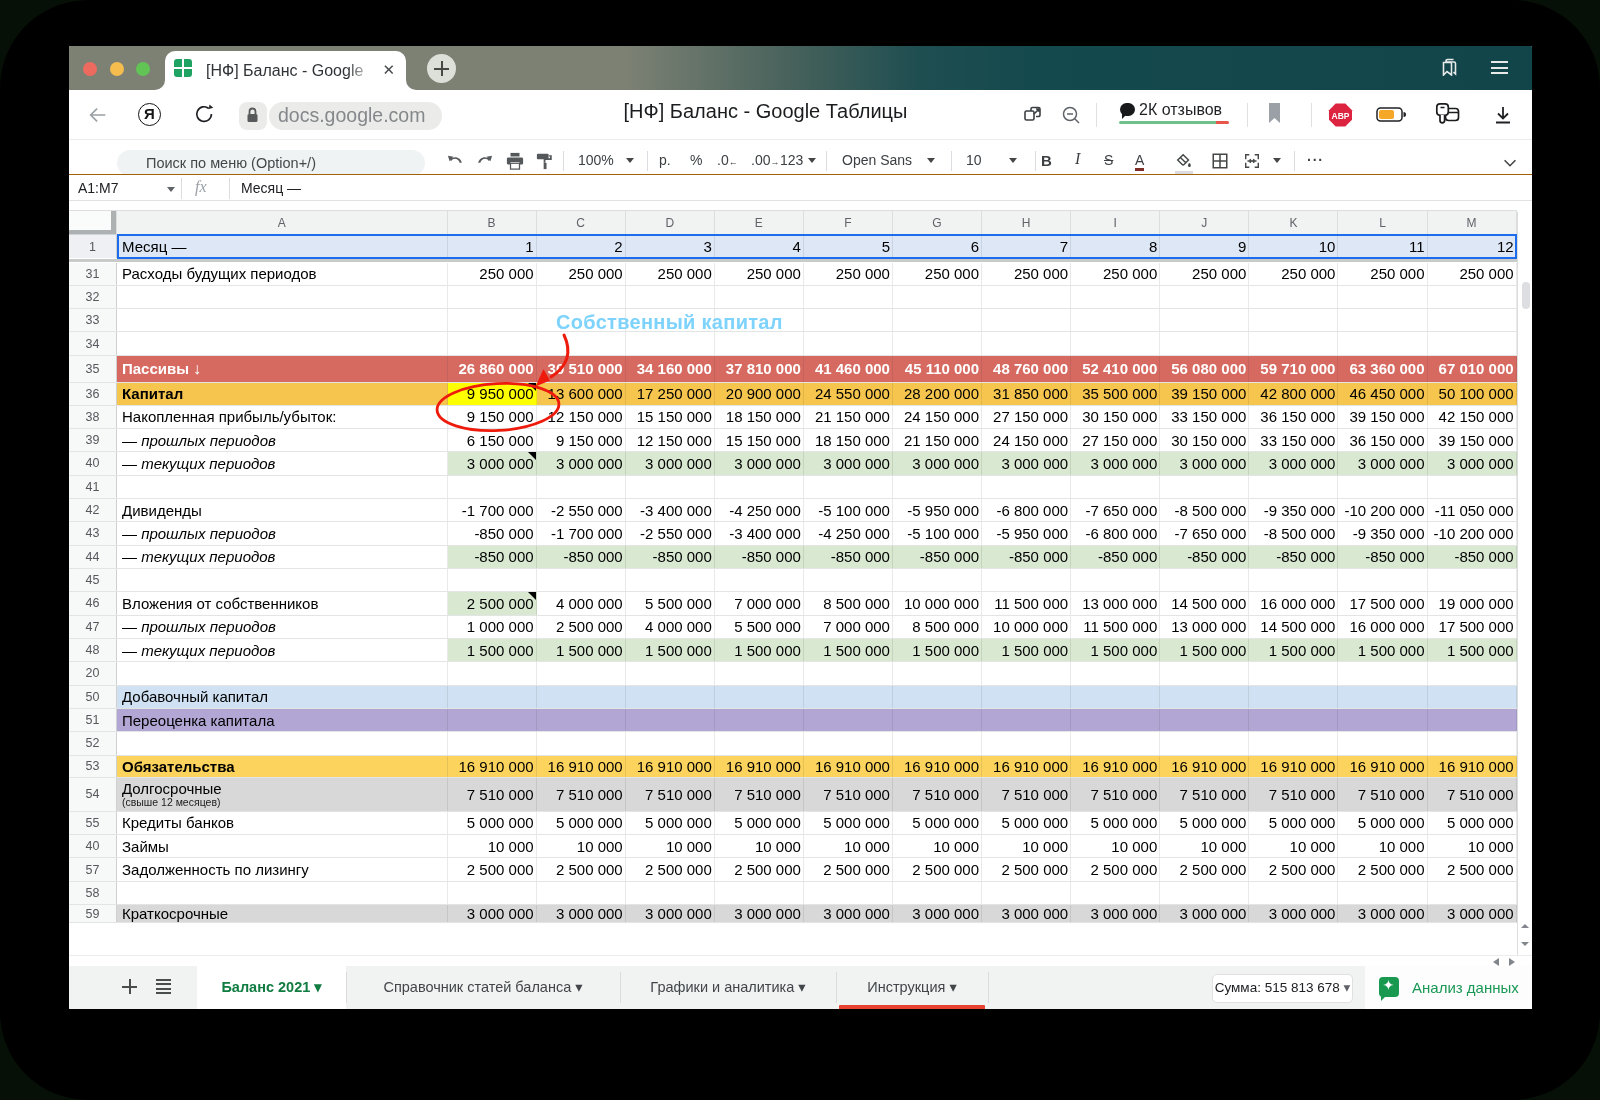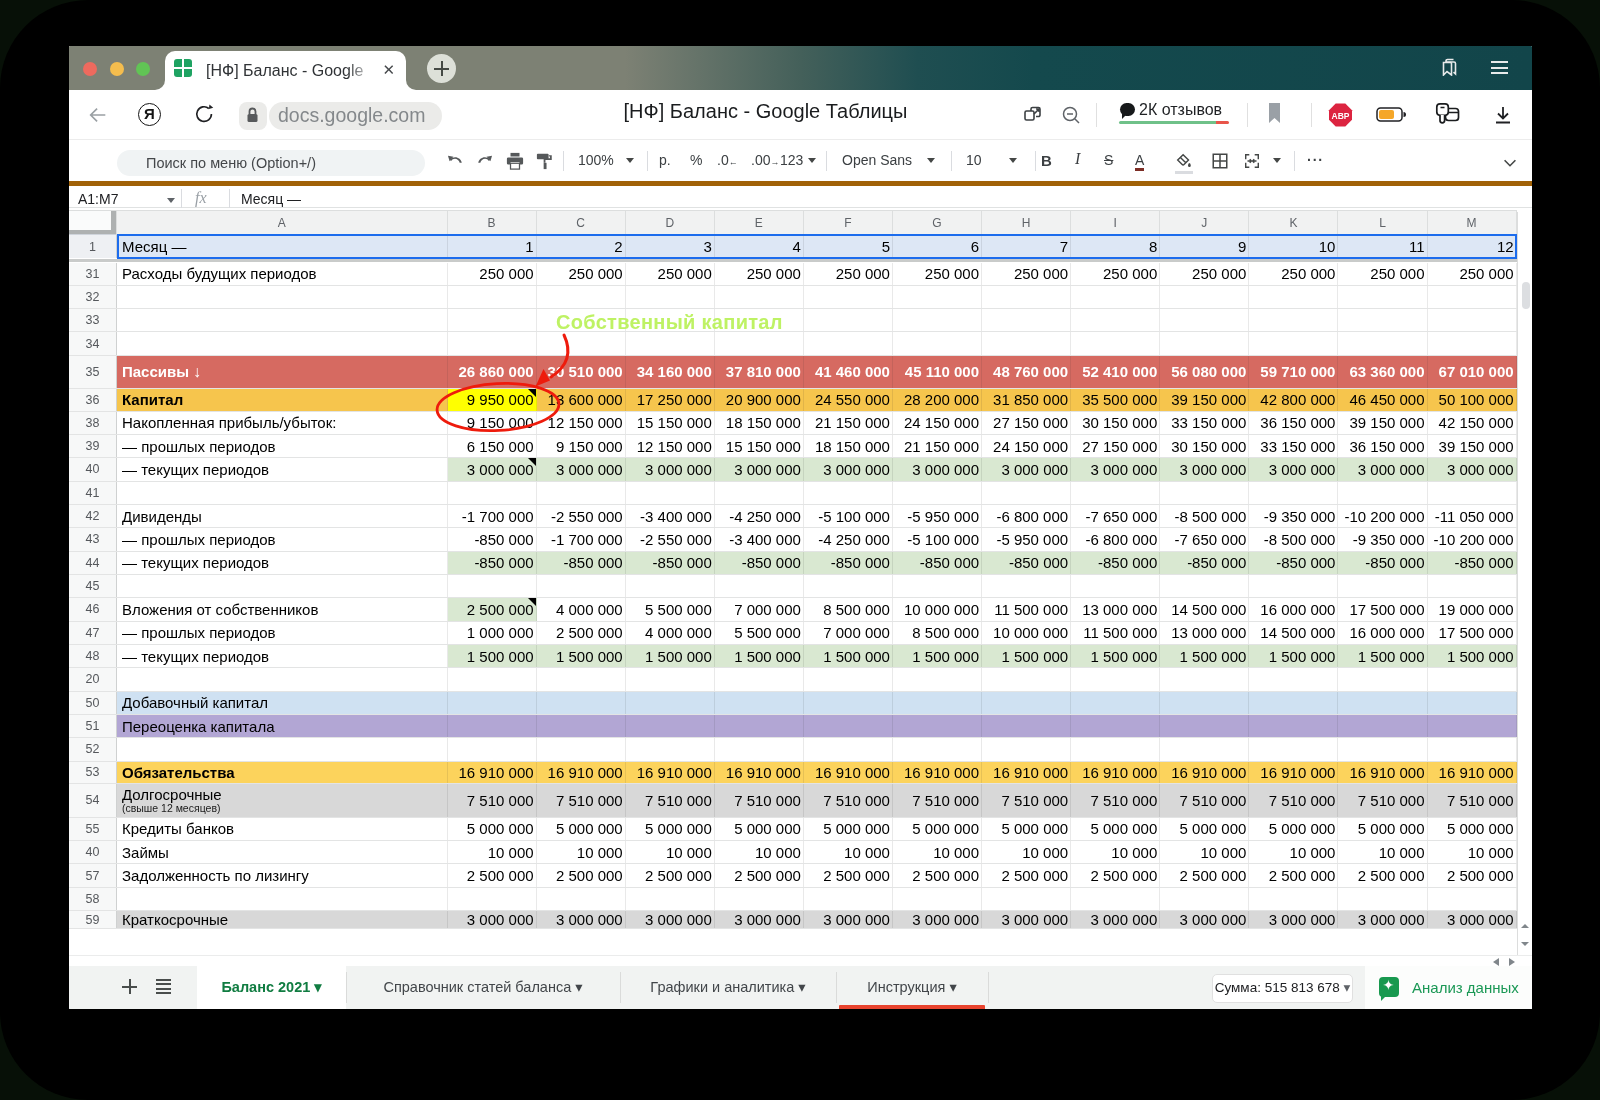--- a/index.html
+++ b/index.html
@@ -48,42 +48,42 @@
 .sep{position:absolute;top:13px;width:1px;height:24px;background:#e0e0e0}
 
 #toolbar{position:absolute;left:0;top:95px;width:100%;height:40px;background:#fff}
 #srch{position:absolute;left:48px;top:9px;width:308px;height:26px;border-radius:13px;background:#f0f3f4;
   font-size:14.5px;color:#44474a;line-height:26px;padding-left:29px}
 .ticn{position:absolute;top:11px;width:18px;height:18px;color:#444746}
 .ttxt{position:absolute;top:11px;font-size:14px;color:#3c4043}
 .tsep{position:absolute;top:10px;width:1px;height:20px;background:#dadce0}
 .tdown{position:absolute;top:17px;width:0;height:0;border:4px solid transparent;border-top:5px solid #444746}
 
-#fbar{position:absolute;left:0;top:135px;width:100%;height:27px;background:#fff;border-top:5px solid #a16207;border-bottom:1px solid #e0e2e2;font-size:14px;color:#202124}
+#fbar{position:absolute;left:0;top:128px;width:100%;height:27px;background:#fff;border-top:1px solid #a16207;border-bottom:1px solid #e0e2e2;font-size:14px;color:#202124}
 
 #grid{position:absolute;left:0;top:162px;width:100%;height:747px;background:#fff;overflow:hidden}
 #colhead{position:absolute;left:0;top:2px;height:25px;display:flex;width:1447.7px}
 .ch{height:25px;background:#f1f2f2;border-right:1px solid #dcdede;border-top:1px solid #dcdede;border-bottom:1px solid #cfd4db;
   text-align:center;font-size:12px;color:#5f6368;line-height:25px}
 .ch.corner{width:48px;position:relative;background:#fafbfb}
 .ch.corner:after{content:"";position:absolute;left:0;bottom:0;width:100%;height:4.5px;background:#aeb1b1}
 .cbar{position:absolute;right:0;top:0;width:5px;height:100%;background:#aeb1b1}
 #row1{position:absolute;left:0;top:27px;height:23px;display:flex;width:1447.7px;font-size:15px}
 #row1 .gut{background:#eef0f3}
 #row1 .ca,#row1 .cv{background:#dde7f5}
 #row1sel{position:absolute;left:48px;top:26px;width:1399.7px;height:24.7px;border:2px solid #1c6ced;pointer-events:none}
 #freeze{position:absolute;left:0;top:50.7px;width:1448px;height:3.8px;background:#c9cbca;box-shadow:1448px 0 0 #dddedd}
 #rows{position:absolute;left:0;top:54.5px;width:1447.7px}
 .row{display:flex;width:1447.7px;border-bottom:1px solid #e3e4e4;background:#fff;font-size:15px;color:#000}
 .gut{width:48px;flex:none;background:#f7f8f8;border-right:1px solid #cfd1d1;text-align:center;
   font-size:12.5px;color:#55585c;display:flex;align-items:center;justify-content:center}
 .ca{width:330.5px;flex:none;border-right:1px solid rgba(40,40,40,0.1);padding-left:5px;display:flex;align-items:center;white-space:nowrap;overflow:hidden}
 .cv{width:89.1px;flex:none;border-right:1px solid rgba(40,40,40,0.1);text-align:right;padding-right:2px;
   display:flex;align-items:center;justify-content:flex-end;white-space:nowrap;position:relative}
-.it{}
+.it{font-style:italic}
 .row.red .ca,.row.red .cv{background:#d66a61;color:#fff;font-weight:700}
 .row.yel .ca,.row.yel .cv{background:#f6c54d}
 .row.yel .ca{font-weight:700}
 .row.yel2 .ca,.row.yel2 .cv{background:#fcd35c}
 .row.yel2 .ca{font-weight:700}
 .row.grn .ca,.row.grn .cv{background:#d9e8d1}
 .row.grn .ca{background:#fff}
 .row.blu .ca,.row.blu .cv{background:#cfe1f2}
 .row.pur .ca,.row.pur .cv{background:#b2a6d4}
 .row.gry .ca,.row.gry .cv{background:#d8d8d8}
@@ -110,21 +110,21 @@
 #ftsum{position:absolute;left:1143px;top:8px;width:141px;height:28.5px;background:#fff;border:1px solid #e0e0e0;border-radius:5px;
   font-size:13.5px;color:#202124;line-height:26px;text-align:center}
 #ftpanel{position:absolute;left:1296px;top:0;width:167px;height:43px;background:#fcfdfc}
 #ftgico{position:absolute;left:1310px;top:10.5px;width:20px;height:20px;background:#18994f;border-radius:4px}
 #ftgico:before{content:"✦";position:absolute;left:3.5px;top:0.5px;color:#fff;font-size:14px}
 #ftgico:after{content:"";position:absolute;left:2px;bottom:-4px;border:4px solid transparent;border-top-color:#18994f;border-left-color:#18994f}
 #ftantxt{position:absolute;left:1343px;top:12.5px;font-size:15px;color:#1a9855}
 #redun{position:absolute;left:770px;top:38.5px;width:146px;height:5px;background:#e8432e;border-radius:1px}
 .ftsep{position:absolute;top:6px;width:1px;height:31px;background:#dadbda}
 
-#annotext{position:absolute;left:556px;top:311px;font-size:20px;font-weight:700;color:#bef264;letter-spacing:0.3px}
+#annotext{position:absolute;left:556px;top:311px;font-size:20px;font-weight:700;color:#7dd3fc;letter-spacing:0.3px}
 #annosvg{position:absolute;left:0;top:0;width:1600px;height:1100px;pointer-events:none}
 </style></head>
 <body>
 <div id="blackrect"></div>
 <div id="win">
   <div id="tabbar">
     <span class="tl" id="tl1"></span>
       <span class="tl" id="tl2"></span>
       <span class="tl" id="tl3"></span>
     <div id="tab">
@@ -353,21 +353,21 @@
           <div class="cv"></div>
           <div class="cv"></div>
           <div class="cv"></div>
           <div class="cv"></div>
           <div class="cv"></div>
           <div class="cv"></div>
           <div class="cv"></div>
           <div class="cv"></div>
           <div class="cv"></div>
         </div>
-<div class="row red" style="height:33px">
+<div class="row red" style="height:27px">
           <div class="gut">35</div>
           <div class="ca">Пассивы <span class="dn">↓</span></div>
           <div class="cv">26 860 000</div>
           <div class="cv">30 510 000</div>
           <div class="cv">34 160 000</div>
           <div class="cv">37 810 000</div>
           <div class="cv">41 460 000</div>
           <div class="cv">45 110 000</div>
           <div class="cv">48 760 000</div>
           <div class="cv">52 410 000</div>

